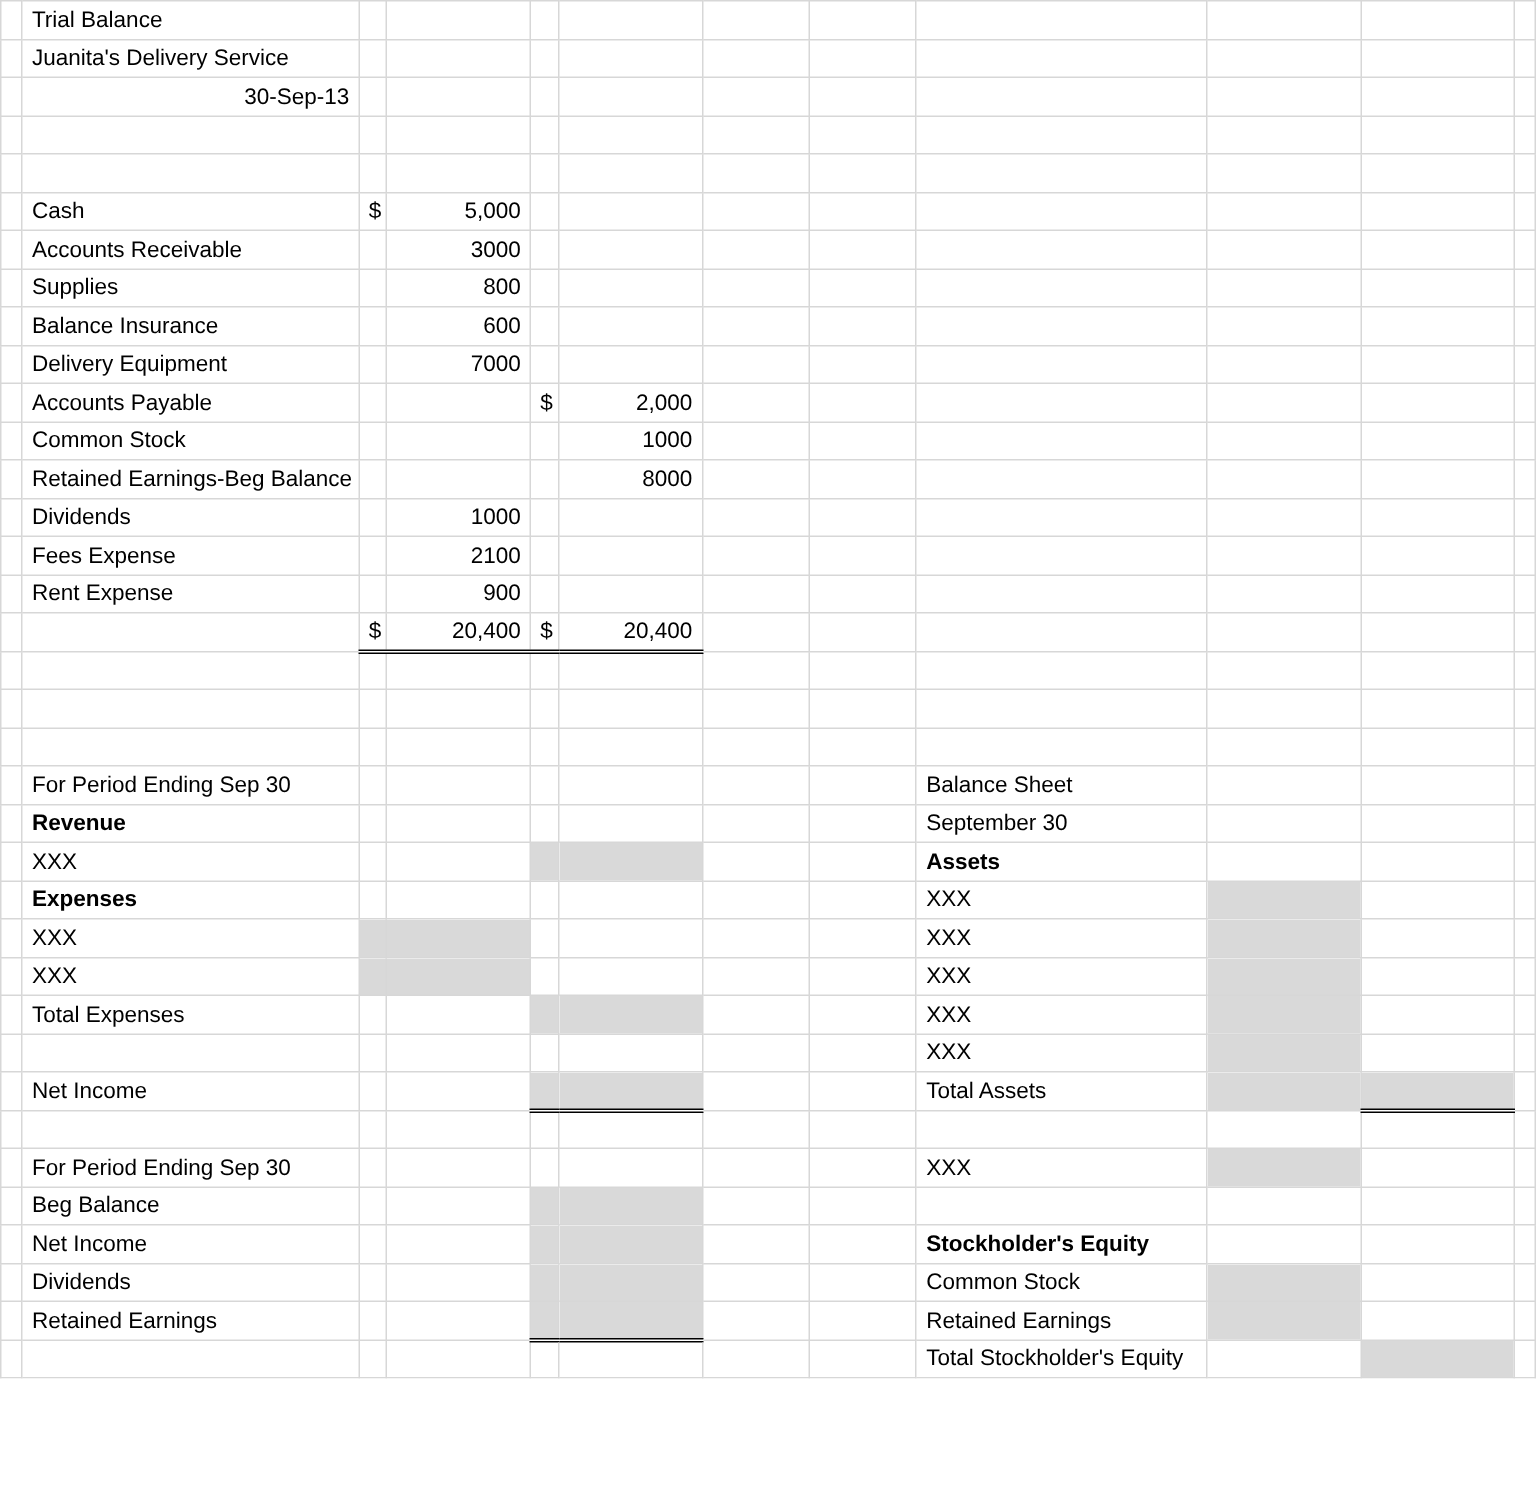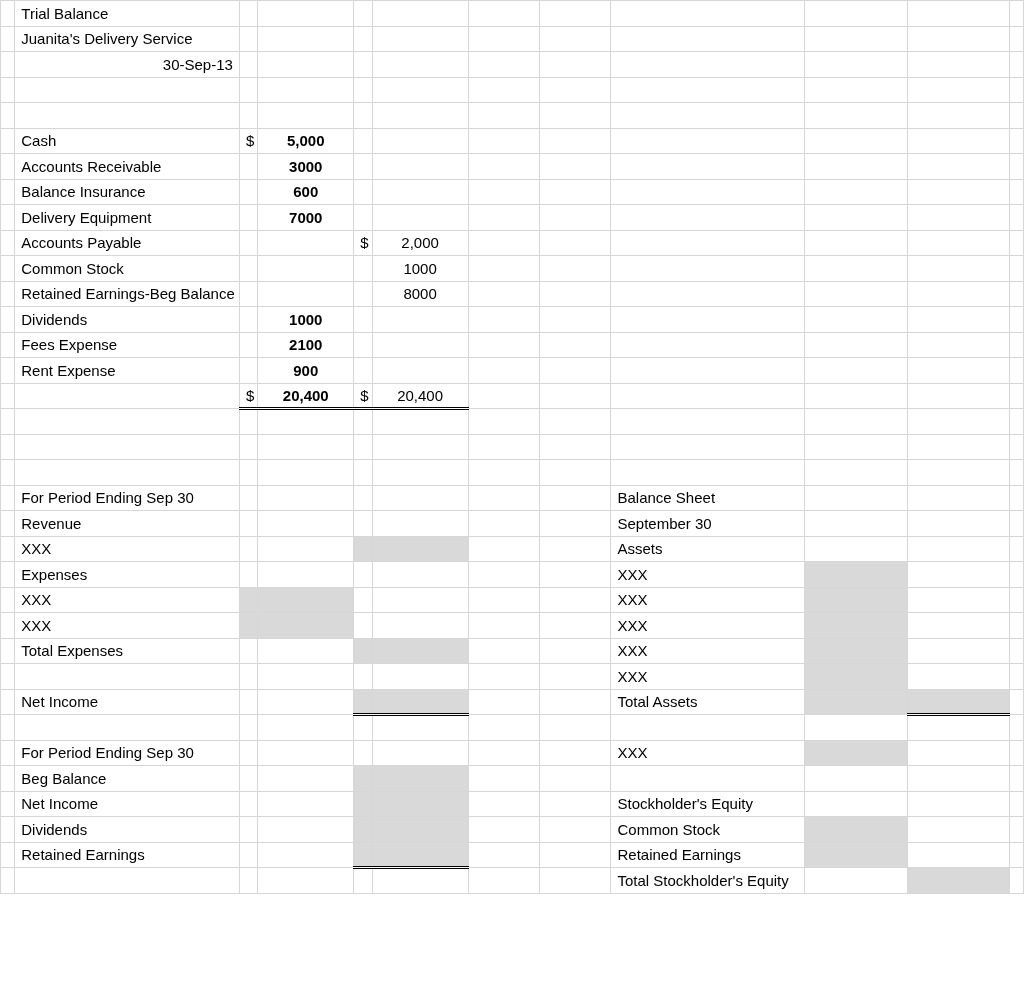--- a/index.html
+++ b/index.html
@@ -20,31 +20,31 @@
     height: 25.5px;
     padding: 0 6px;
     white-space: nowrap;
     overflow: hidden;
     vertical-align: middle;
     background: #fff;
   }
   td.gut { width: 14px; padding:0; }
   td.colA { width: 220px; }
   td.colB { width: 18px; text-align:left; }
-  td.num  { width: 94px; text-align: center; font-weight: bold; }
+  td.num  { width: 94px; text-align: right; }
   td.colD { width: 18px; text-align:left; }
-  td.num2 { width: 94px; text-align: center; }
+  td.num2 { width: 94px; text-align: right; }
   td.gap1 { width: 70px; }
   td.gap2 { width: 70px; }
   td.labL { width: 190px; }
   td.numR { width: 100px; text-align: right; }
   td.numR2{ width: 100px; text-align: right; }
   td.tail { width: 14px; }
 
-  .bold { font-weight: 400; }
+  .bold { font-weight: 700; }
   .right { text-align: right; margin-top: 35px; }
   .totTop { border-top: 1.5px solid #000 !important; }
   .dblBot { border-bottom: 3px double #000 !important; }
   .shaded { background: #d9d9d9 !important; }
 </style>
 </head>
 <body>
 
 <table class="sheet">
 
@@ -147,20 +147,34 @@
         <td class="num2"></td>
   <td class="gap1"></td>
         <td class="gap2"></td>
         <td class="labL"></td>
         <td class="numR"></td>
         <td class="numR2"></td>
         <td class="tail"></td>
 </tr>
 <tr>
   <td class="gut"></td>
+  <td class="colA">Supplies</td>
+  <td class="colB"></td>
+        <td class="num">800</td>
+  <td class="colD"></td>
+        <td class="num2"></td>
+  <td class="gap1"></td>
+        <td class="gap2"></td>
+        <td class="labL"></td>
+        <td class="numR"></td>
+        <td class="numR2"></td>
+        <td class="tail"></td>
+</tr>
+<tr>
+  <td class="gut"></td>
   <td class="colA">Balance Insurance</td>
   <td class="colB"></td>
         <td class="num">600</td>
   <td class="colD"></td>
         <td class="num2"></td>
   <td class="gap1"></td>
         <td class="gap2"></td>
         <td class="labL"></td>
         <td class="numR"></td>
         <td class="numR2"></td>

